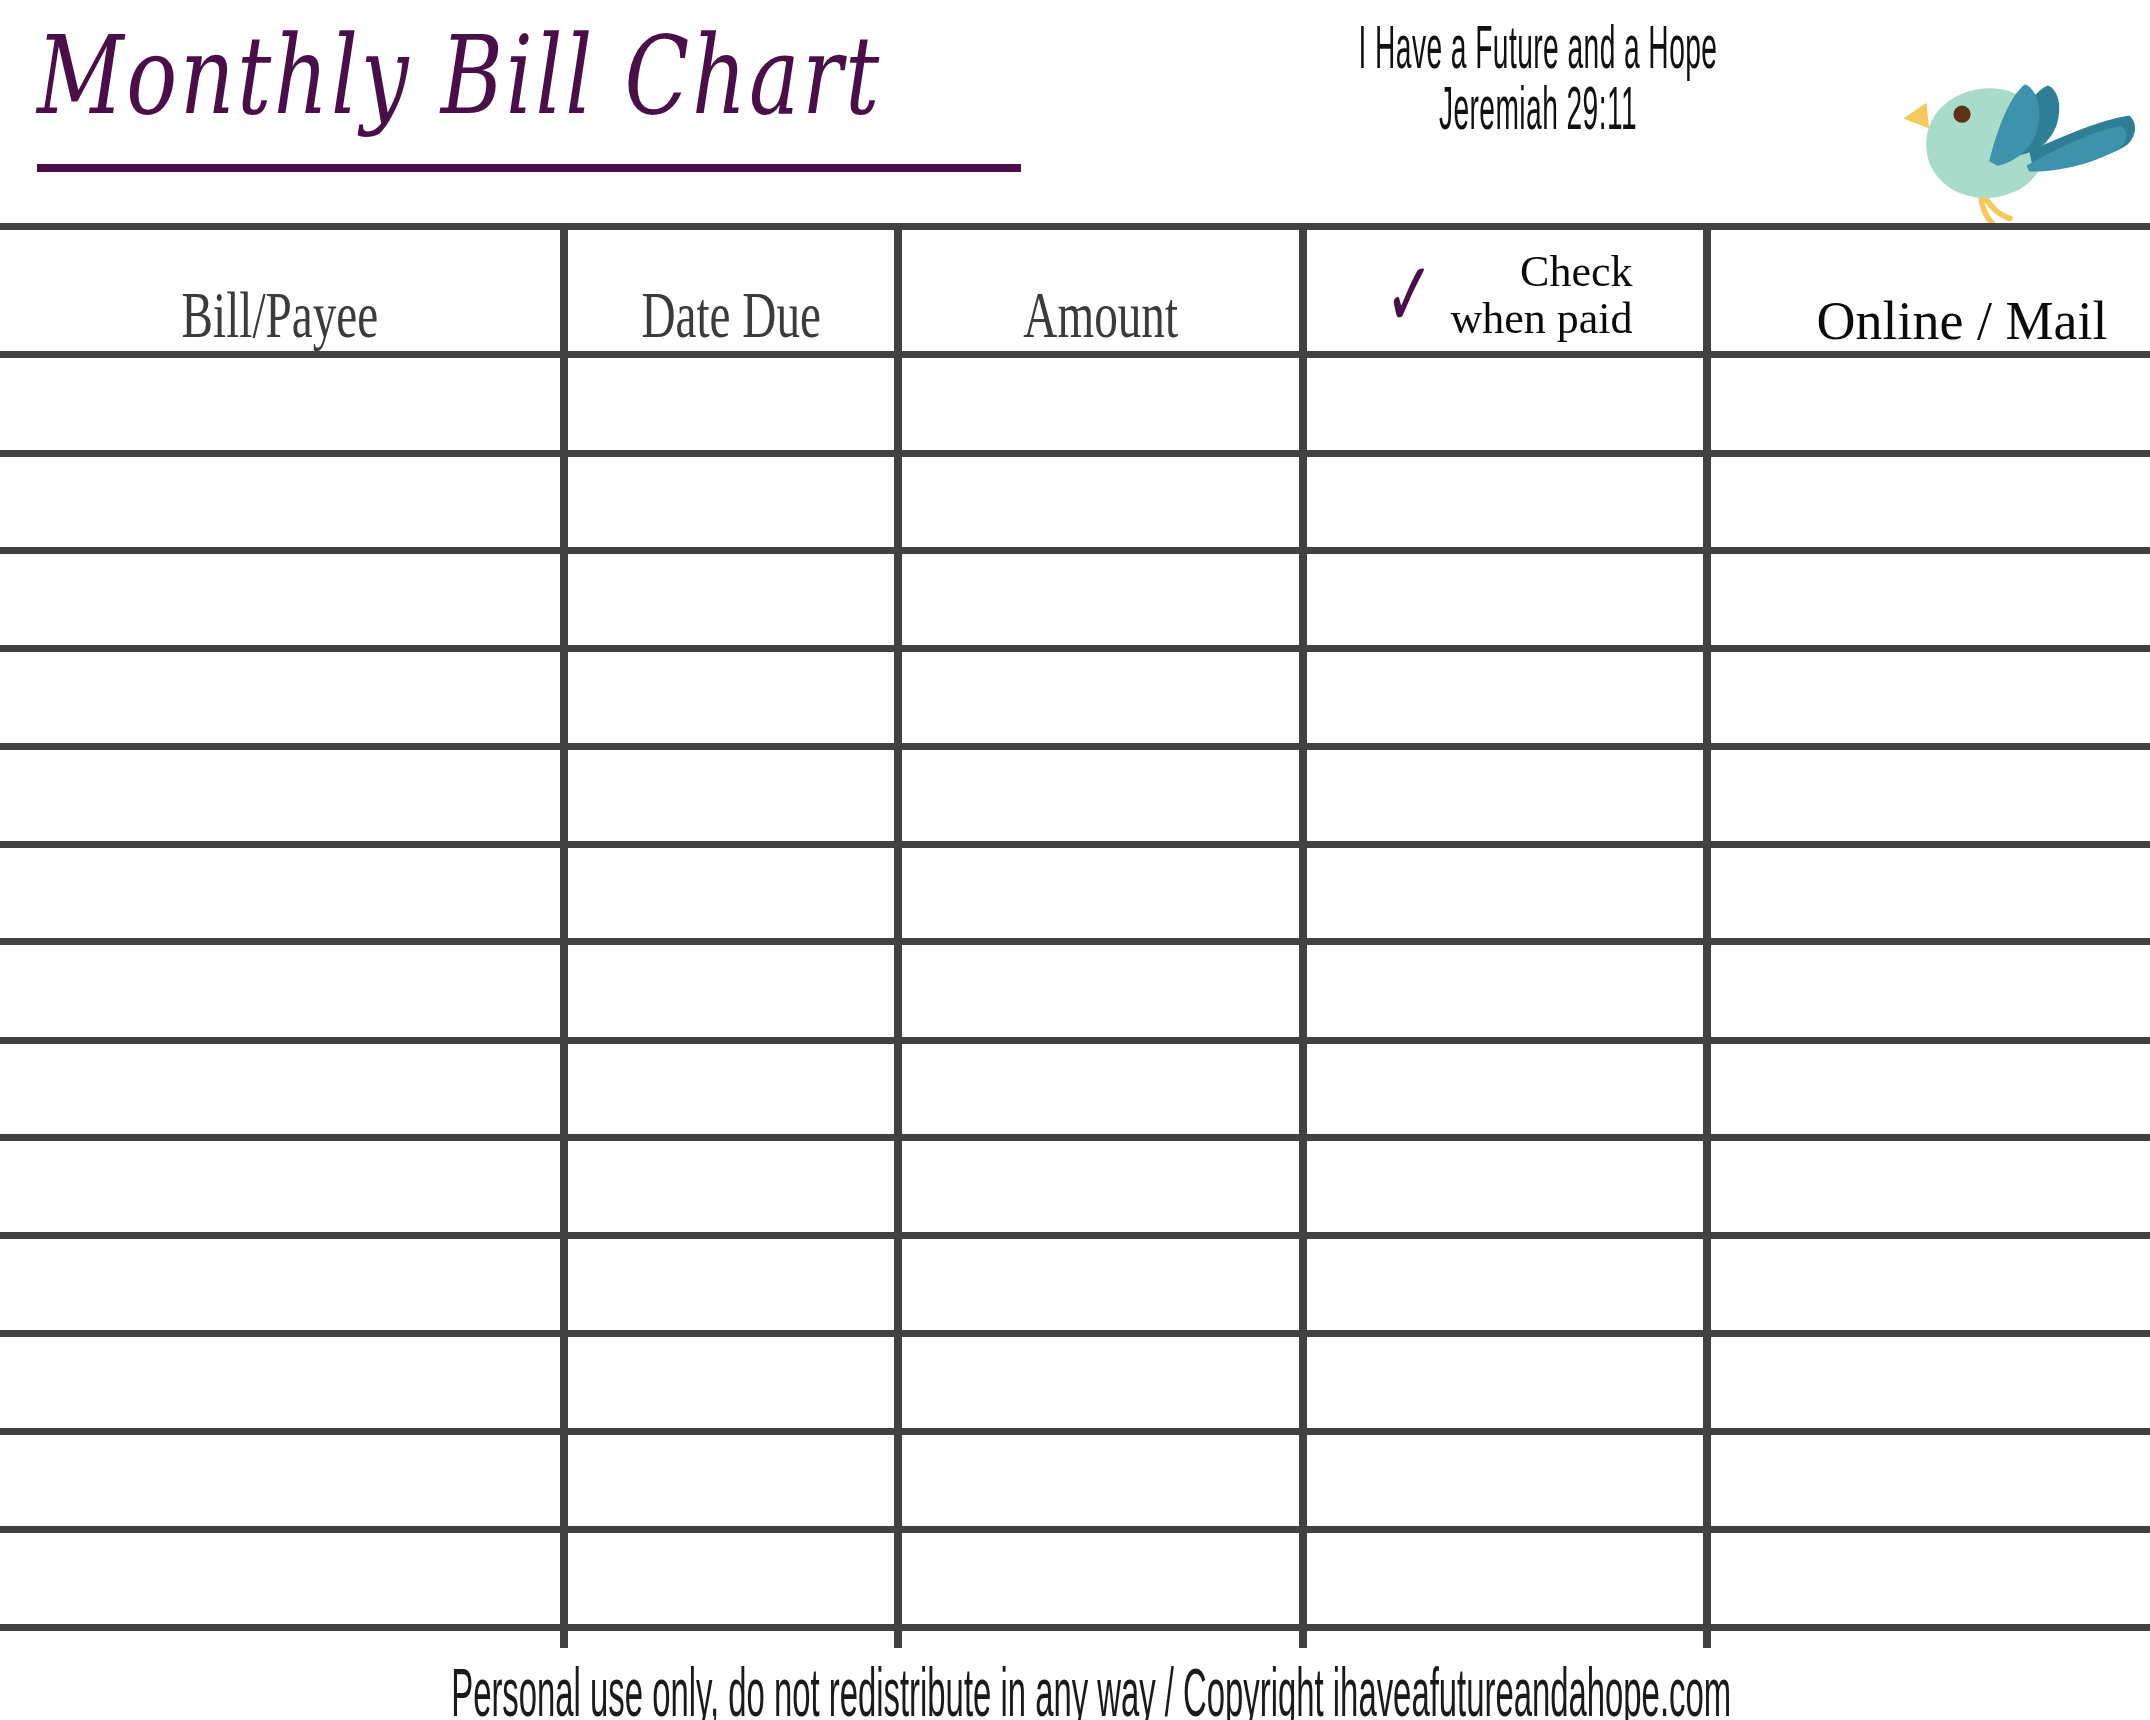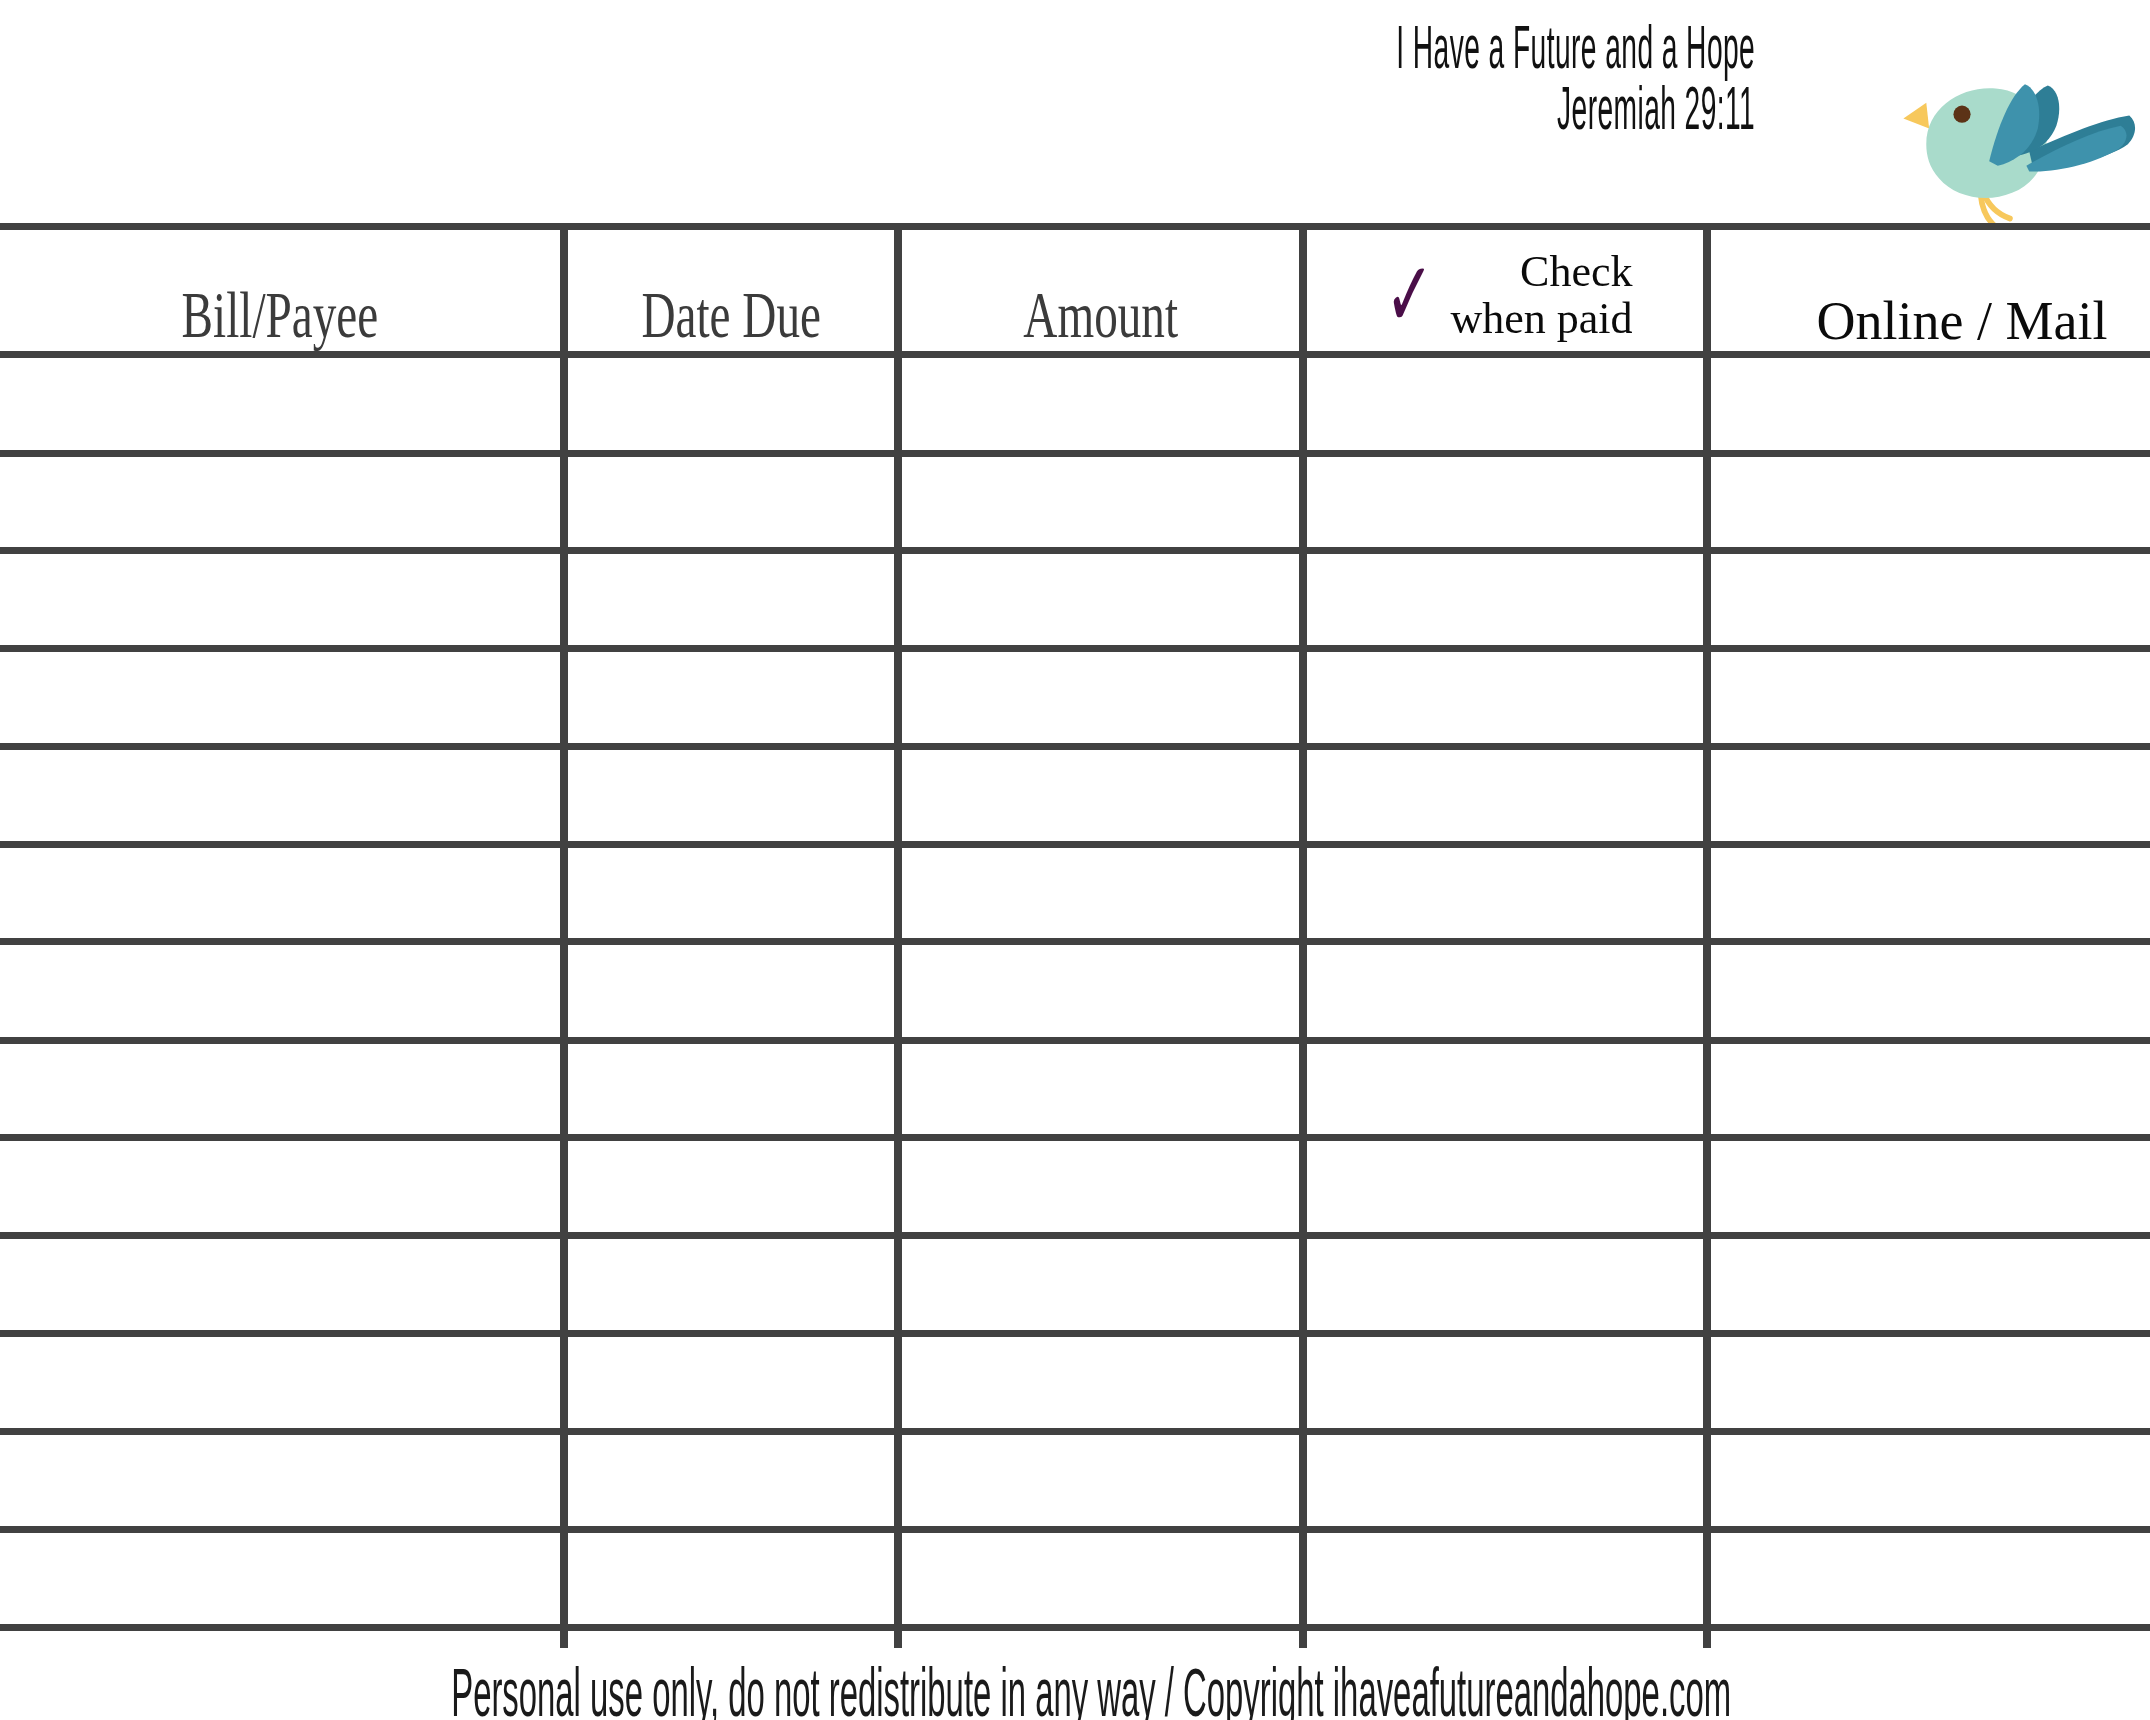--- a/index.html
+++ b/index.html
@@ -53,21 +53,21 @@
     width: 984px;
     height: 8px;
     background: #4A0E48;
   }
 
   .tagline-block {
     position: absolute;
     left: 1176px;
     top: 16px;
     width: 724px;
-    text-align: right;
+    text-align: center;
   }
   .tagline-line1,
   .tagline-line2 {
     font-family: "Liberation Sans", "DejaVu Sans", sans-serif;
     color: #111111;
     font-weight: 300;
     letter-spacing: 0.7px;
     white-space: nowrap;
     transform: scaleX(0.60) scaleY(1.30);
     transform-origin: center top;
@@ -192,20 +192,24 @@
     transform: scaleX(0.62) scaleY(1.28);
     transform-origin: center top;
     display: inline-block;
   }
 </style>
 </head>
 <body>
 
 <div class="page-header">
 
+  <div class="title-block">
+    <div class="chart-title">Monthly Bill Chart</div>
+    <div class="title-underline"></div>
+  </div>
 
   <div class="tagline-block">
     <div class="tagline-line1">I Have a Future and a Hope</div>
     <div class="tagline-line2">Jeremiah 29:11</div>
   </div>
 
   <div class="bird-illustration">
     <svg width="251" height="168" viewBox="0 0 350 235" xmlns="http://www.w3.org/2000/svg">
 
       <path d="M46 64 L14 86 L50 100 Z" fill="#F7C85C"></path>

